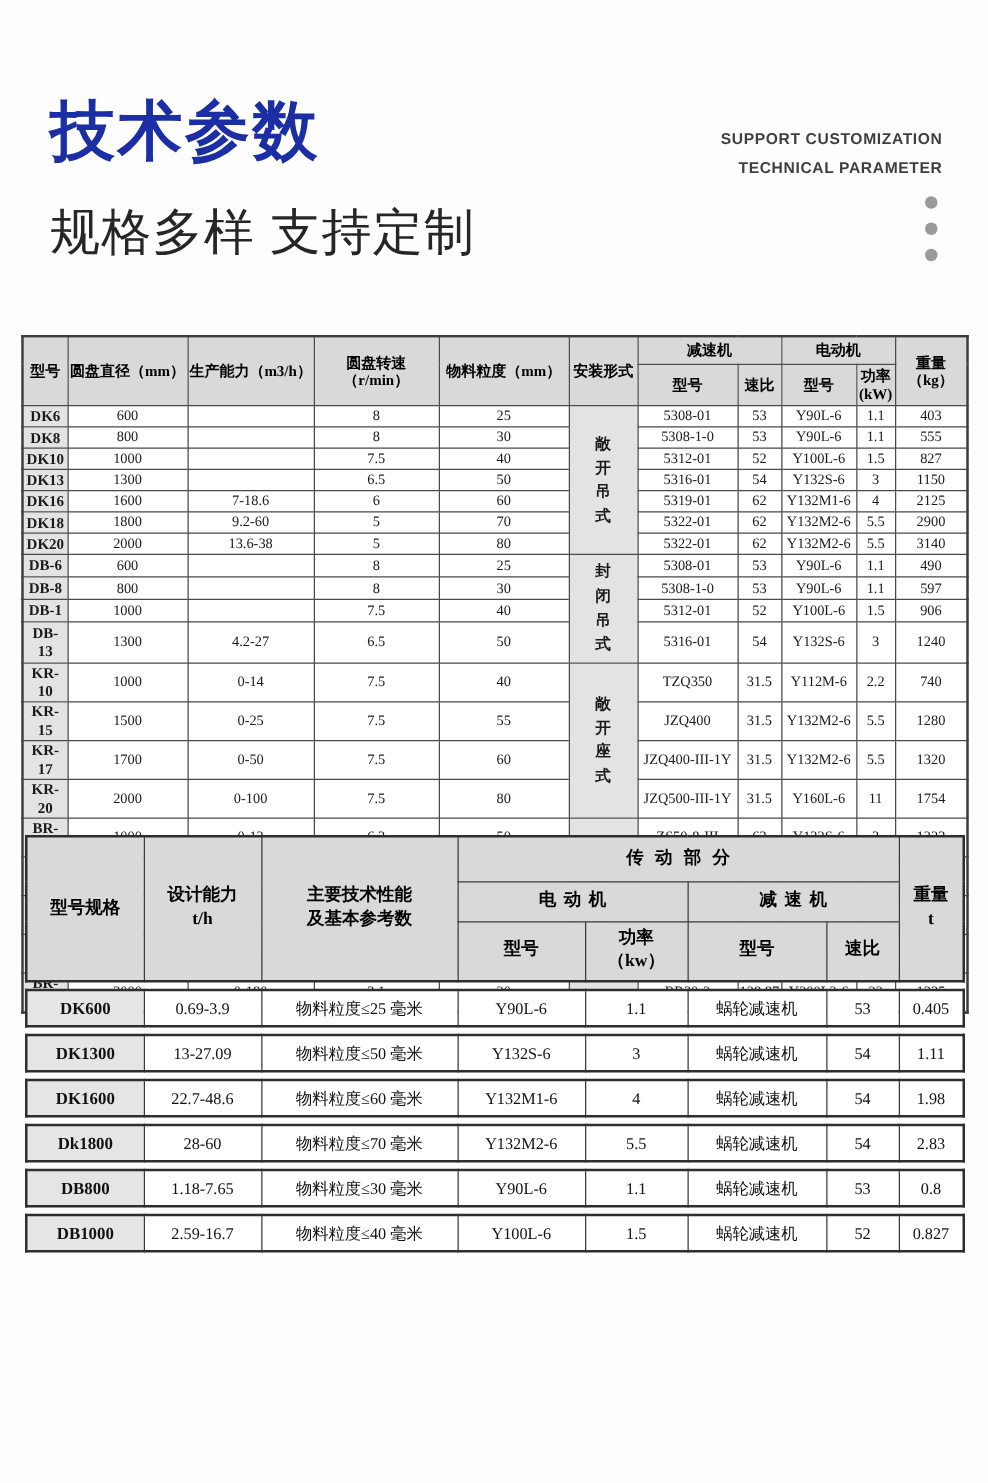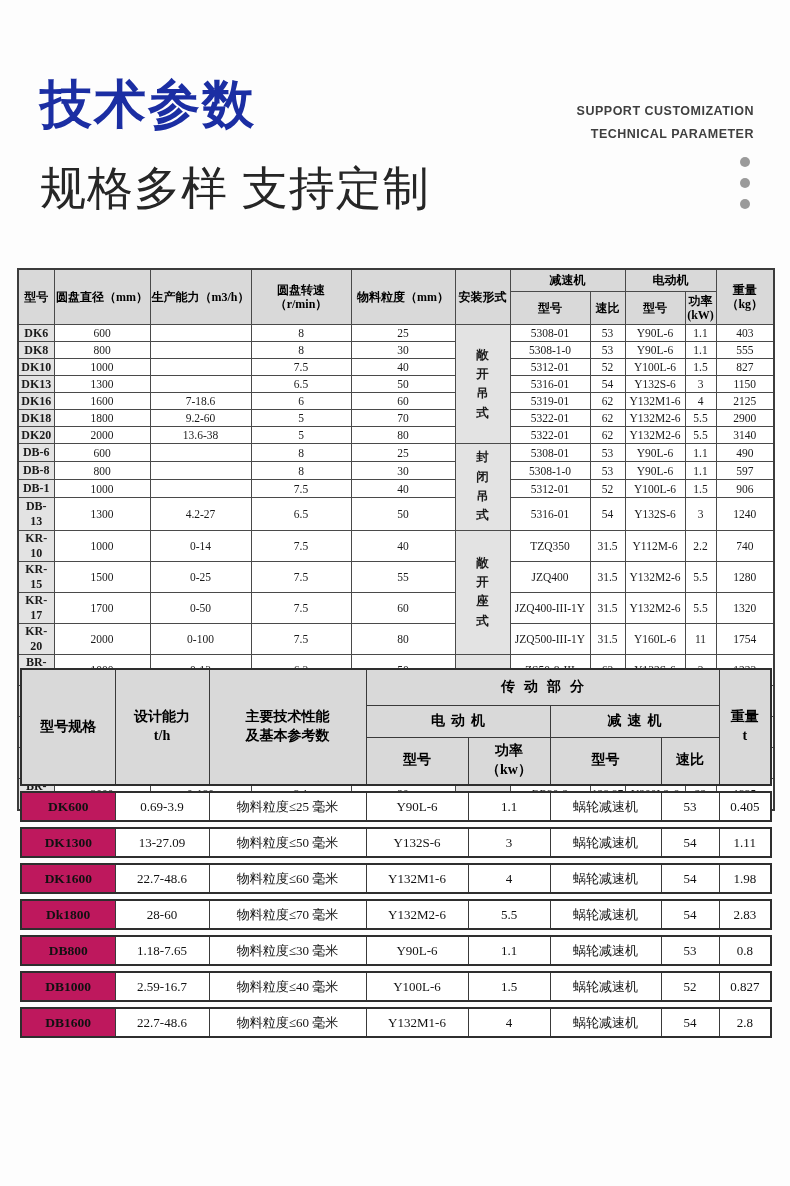--- a/index.html
+++ b/index.html
@@ -16,21 +16,21 @@
     font-size: 52px; font-weight: bold; color: #1b2ea3;
     letter-spacing: 2px;
   }
   .tagline {
     position: absolute; right: 36px; top: 100px;
     text-align: right; font-size: 12.5px; font-weight: bold;
     color: #3f3f3f; line-height: 23px; letter-spacing: 0.5px;
   }
   .subtitle {
     position: absolute; left: 40px; top: 158px;
-    font-size: 46px; font-weight: normal; color: #262626;
+    font-size: 40px; font-weight: normal; color: #262626;
     letter-spacing: 1px;
   }
   .dots {
     position: absolute; right: 40px; top: 157px;
     display: flex; flex-direction: column; align-items: center; gap: 11px;
   }
   .dot { width: 10px; height: 10px; border-radius: 50%; background: #9a9a9a; }
 
   
   table { border-collapse: collapse; table-layout: fixed; }
@@ -71,21 +71,21 @@
   .t2h tr.r2 th { height: 32px; }
   .t2h tr.r3 th { height: 48px; }
   .t2h th.spread { letter-spacing: 9px; text-indent: 9px; margin-left: 18px; }
   .t2h th.spread2 { letter-spacing: 6px; text-indent: 6px; }
   .t2r { margin-top: 5px; }
   .t2r td {
     border: 1px solid #3a3a3a; height: 29px; text-align: center;
     vertical-align: middle; font-size: 13px; background: #fff; color:#111;
     padding: 0 2px;
   }
-  .t2r td.model { background: #be185d; font-weight: bold; font-size: 13.5px; }
+  .t2r td.model { background: #e5e5e5; font-weight: bold; font-size: 13.5px; }
 </style>
 </head>
 <body>
 
 <div class="page-title">技术参数</div>
 <div class="tagline">
   <div>SUPPORT CUSTOMIZATION</div>
   <div>TECHNICAL PARAMETER</div>
 </div>
 <div class="subtitle">规格多样 支持定制</div>
@@ -563,38 +563,14 @@
             <td class="">2.59-16.7</td>
             <td class="">物料粒度≤40 毫米</td>
             <td class="">Y100L-6</td>
             <td class="">1.5</td>
             <td class="">蜗轮减速机</td>
             <td class="">52</td>
             <td class="">0.827</td>
           </tr>
         </tbody>
       </table>
-      <table class="t2r">
-        <colgroup>
-          <col style="width:94px">
-          <col style="width:94px">
-          <col style="width:157px">
-          <col style="width:102px">
-          <col style="width:82px">
-          <col style="width:111px">
-          <col style="width:58px">
-          <col style="width:52px">
-        </colgroup>
-        <tbody>
-          <tr>
-            <td class="model">DB1600</td>
-            <td class="">22.7-48.6</td>
-            <td class="">物料粒度≤60 毫米</td>
-            <td class="">Y132M1-6</td>
-            <td class="">4</td>
-            <td class="">蜗轮减速机</td>
-            <td class="">54</td>
-            <td class="">2.8</td>
-          </tr>
-        </tbody>
-      </table>
     </div>
 </div>
 
 </body></html>

